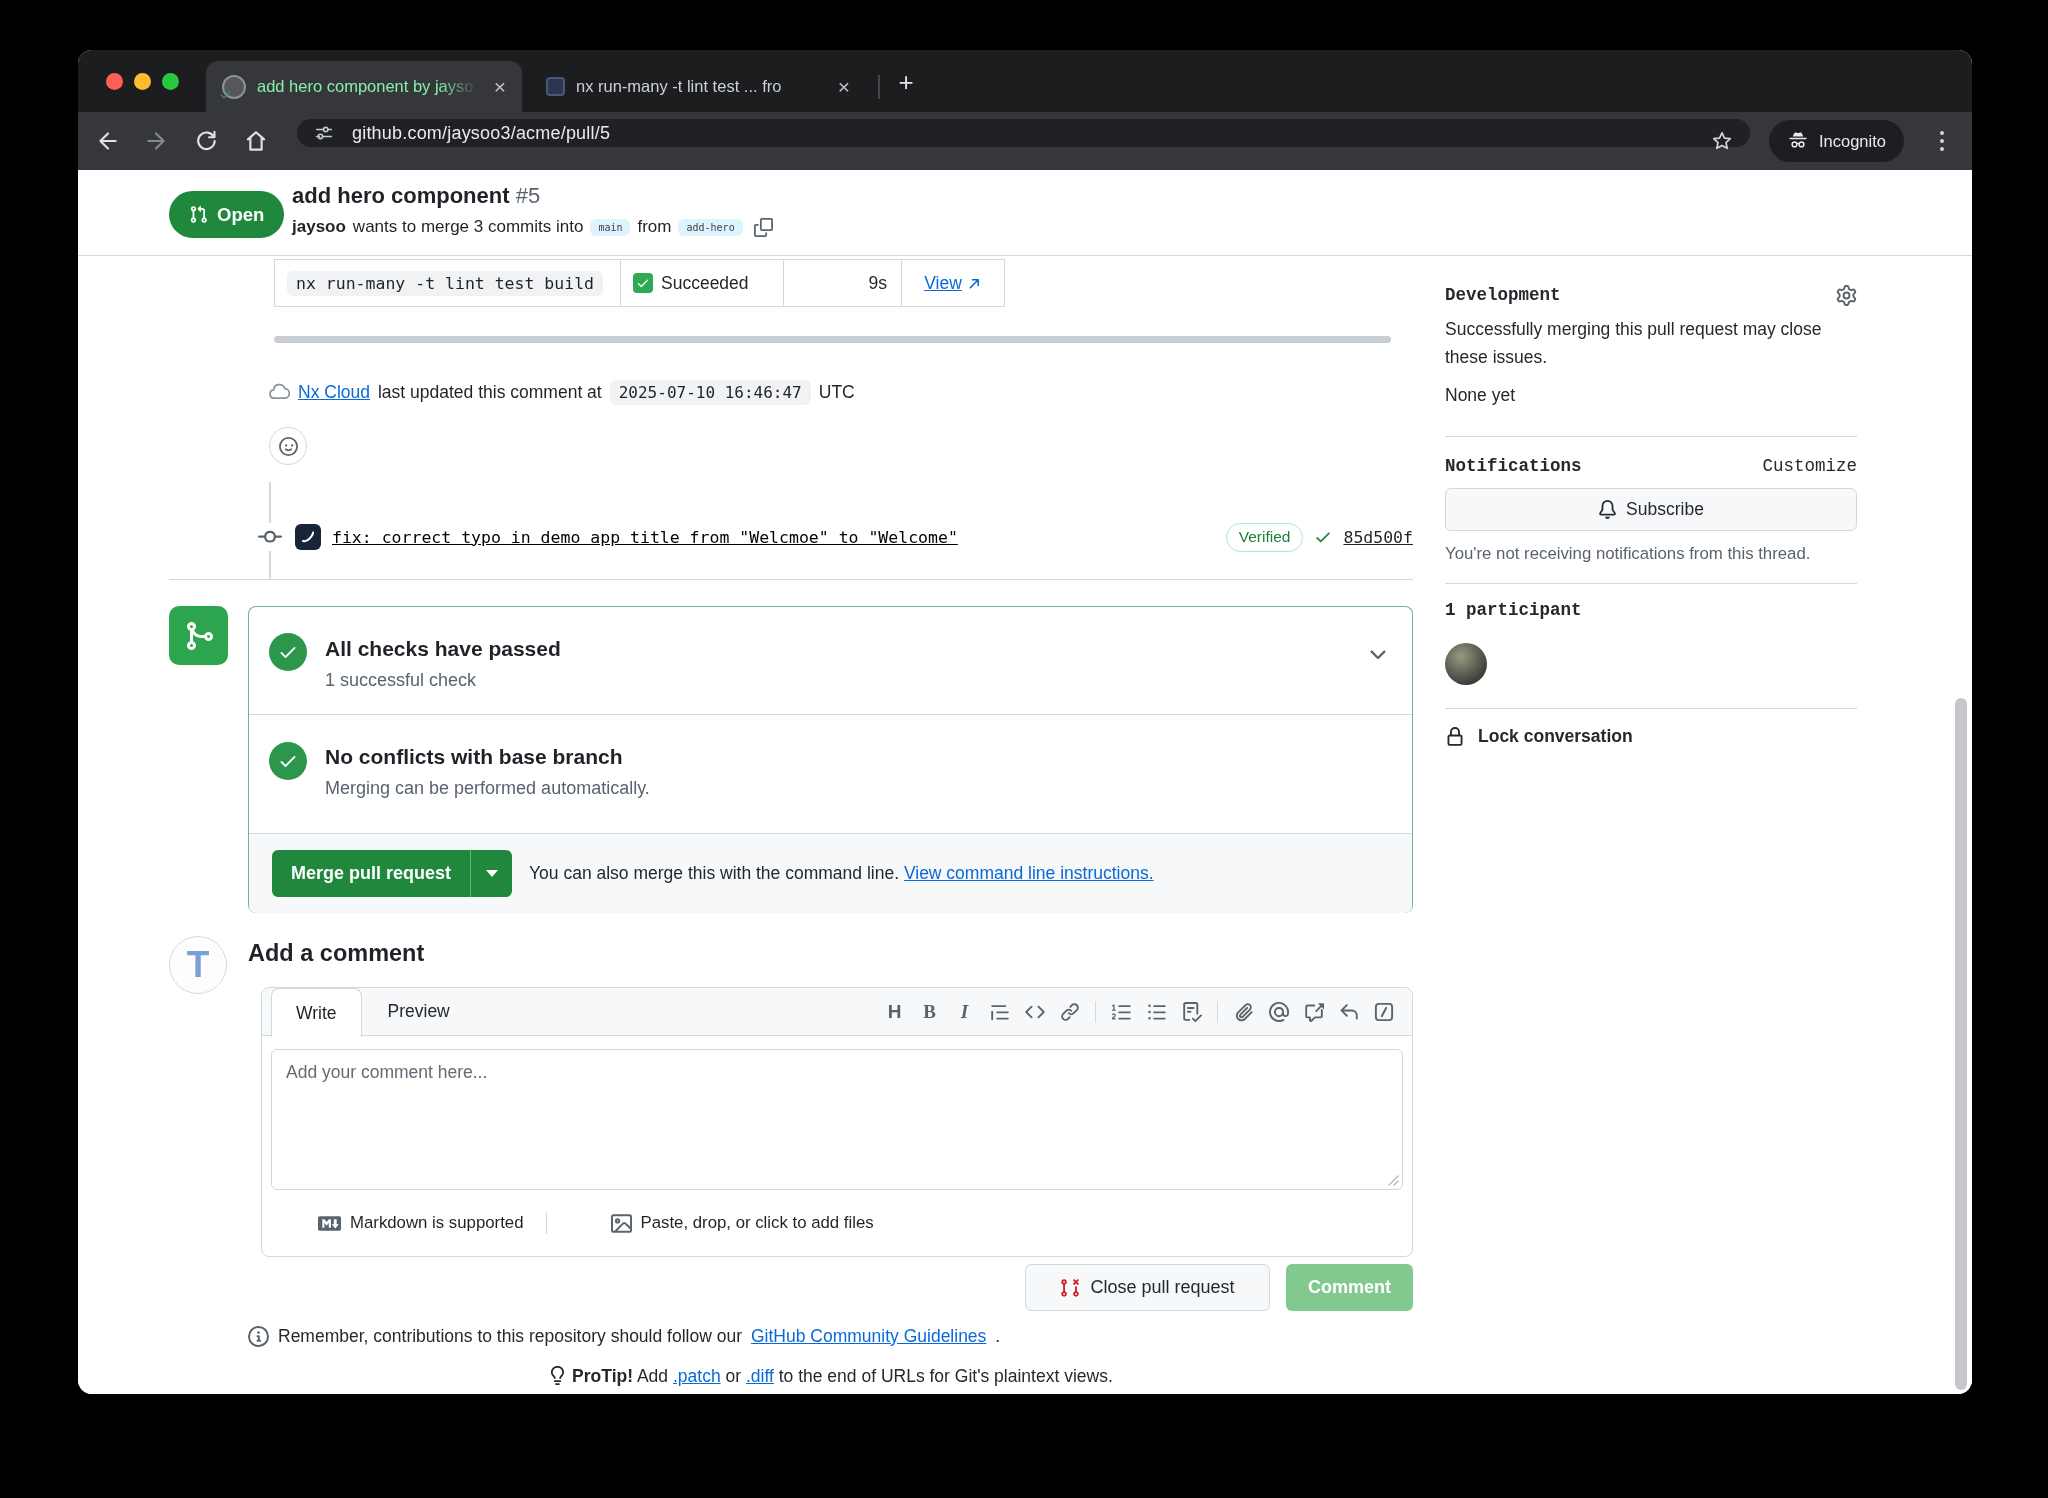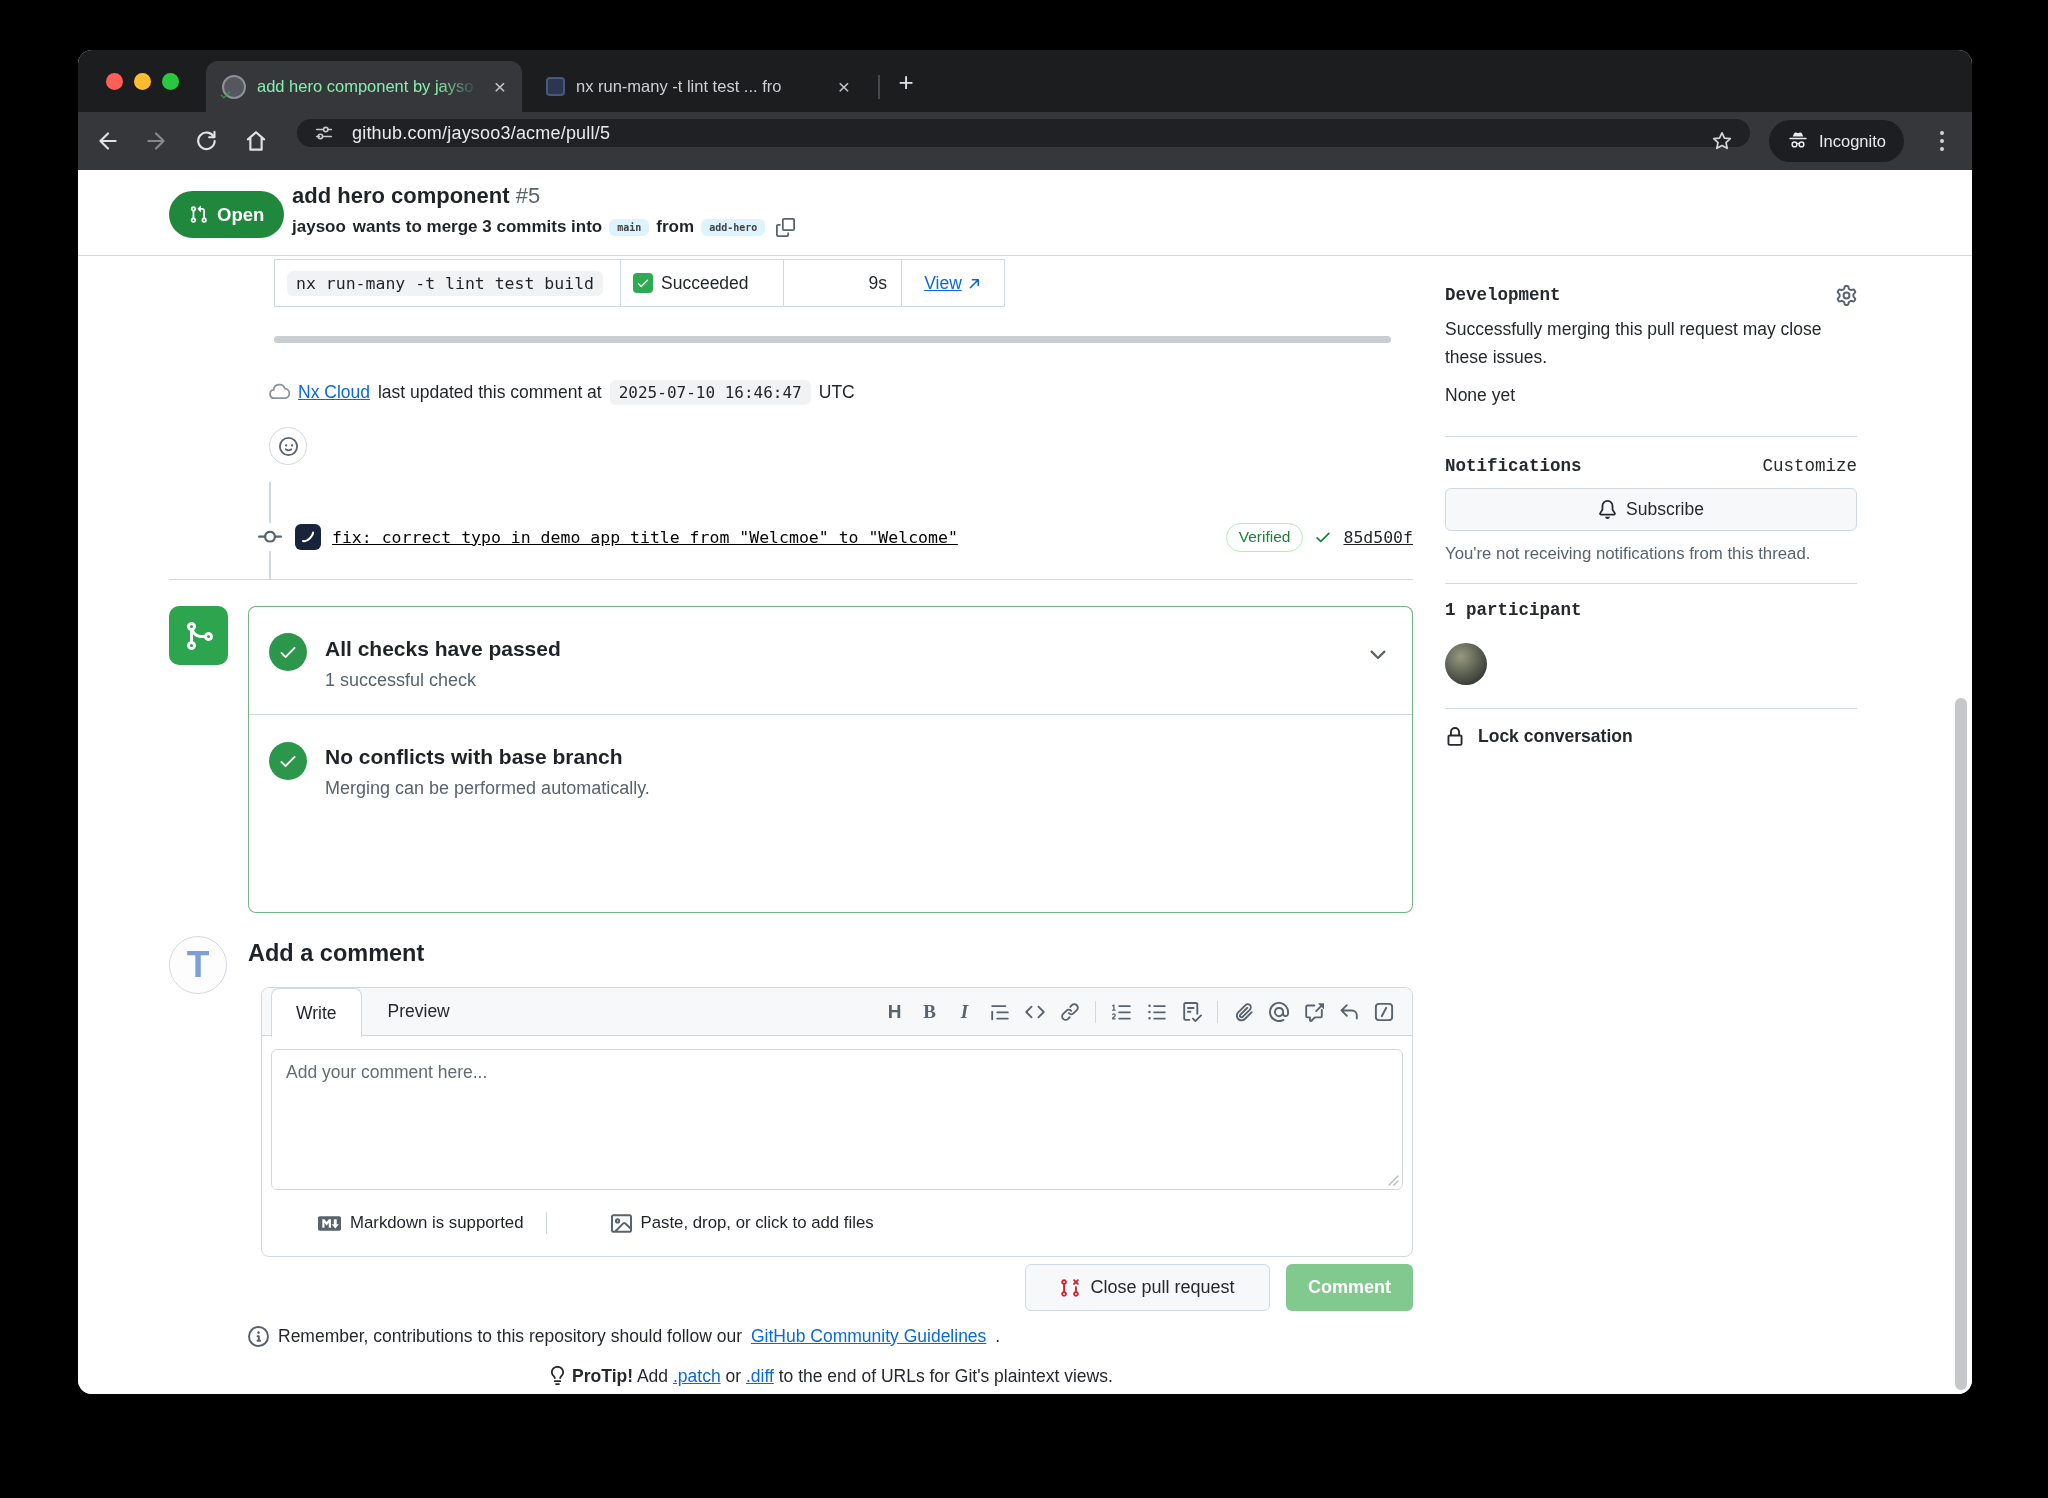--- a/index.html
+++ b/index.html
@@ -47,21 +47,21 @@
     color:#1f2328; overflow:hidden; }
   .mono { font-family:"DejaVu Sans Mono",monospace; }
   a.blue { color:#0969da; text-decoration:underline; }
 
   .pr-header { position:absolute; left:0; top:0; width:100%; height:86px; border-bottom:1px solid #d1d9e0; background:#fff; }
   .open-pill { position:absolute; left:91px; top:21px; height:47px; padding:0 20px; border-radius:24px;
     background:#1f883d; color:#fff; display:flex; align-items:center; gap:9px; font-size:18.5px; font-weight:bold; }
   .pr-title { position:absolute; left:214px; top:13px; font-size:22px; font-weight:bold; color:#1f2328; }
   .pr-number { color:#59636e; font-weight:normal; }
   .pr-sub { position:absolute; left:214px; top:47px; font-size:17px; color:#1f2328;
-    display:flex; align-items:center; gap:7px;font-weight:bold; }
+    display:flex; align-items:center; gap:7px; }
   .branch-pill { font-family:"DejaVu Sans Mono",monospace; font-size:10px; color:#404040;
     background:#ddf4ff; border-radius:6px; padding:3px 8px; }
   .copy-ic { width:19px; height:19px; color:#59636e; margin-left:4px; }
 
   
   .check-table { position:absolute; left:196px; top:89px; display:flex; height:48px;
     border:1px solid #d1d9e0; background:#fff; }
   .ct-cell { border-right:1px solid #d1d9e0; display:flex; align-items:center; font-size:17.5px; }
   .ct-cell:last-child { border-right:none; }
   .ct-name { width:346px; padding-left:12px; }
@@ -359,20 +359,32 @@
       <div class="mb-div"></div>
       <div class="mb-sec" style="top:107px;height:119px">
         <span class="ok-circle" style="left:20px;top:28px">
           <svg width="20" height="20" viewBox="0 0 16 16" fill="currentColor">
               <path d="M13.78 4.22a.75.75 0 0 1 0 1.06l-7.25 7.25a.75.75 0 0 1-1.06 0L2.22 9.28a.751.751 0 0 1 .018-1.042.751.751 0 0 1 1.042-.018L6 10.94l6.72-6.72a.75.75 0 0 1 1.06 0Z"></path>
             </svg>
         </span>
         <div class="mb-title" style="top:31px">No conflicts with base branch</div>
         <div class="mb-sub" style="top:64px">Merging can be performed automatically.</div>
       </div>
+      <div class="mb-footer">
+        <div class="merge-btn">
+          <div class="merge-btn-main">Merge pull request</div>
+          <div class="merge-btn-caret">
+              <span class="caret-down"></span>
+            </div>
+        </div>
+        <div class="cli-line">
+          <span>You can also merge this with the command line.</span>
+          <a class="blue">View command line instructions.</a>
+        </div>
+      </div>
     </div>
 
     <div class="c-avatar">
       <span>T</span>
     </div>
     <div class="c-heading">Add a comment</div>
 
     <div class="comment-box">
       <div class="cb-header">
         <div class="tab-write">Write</div>

